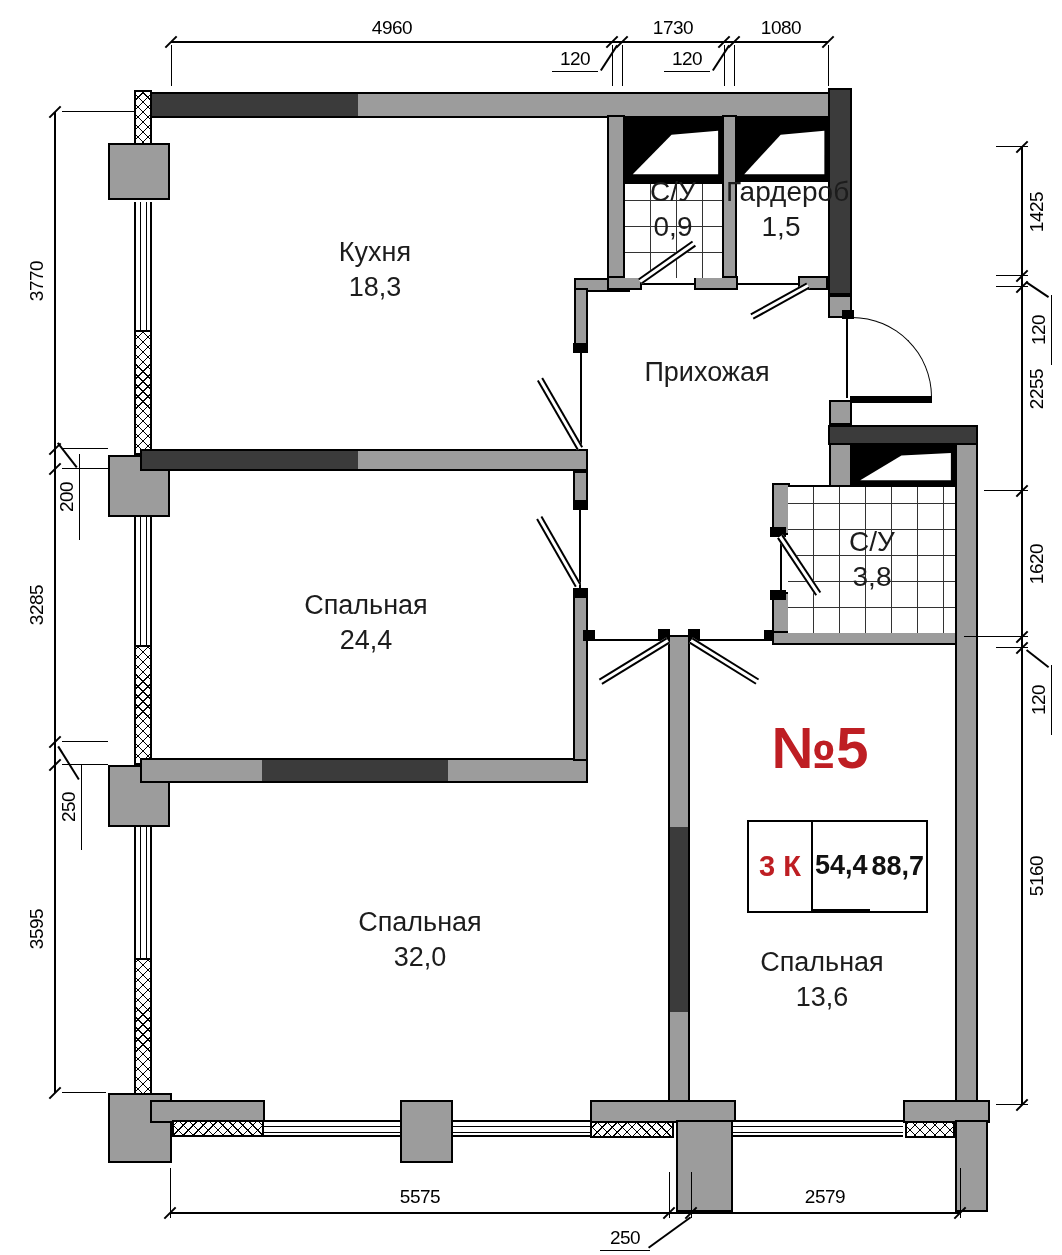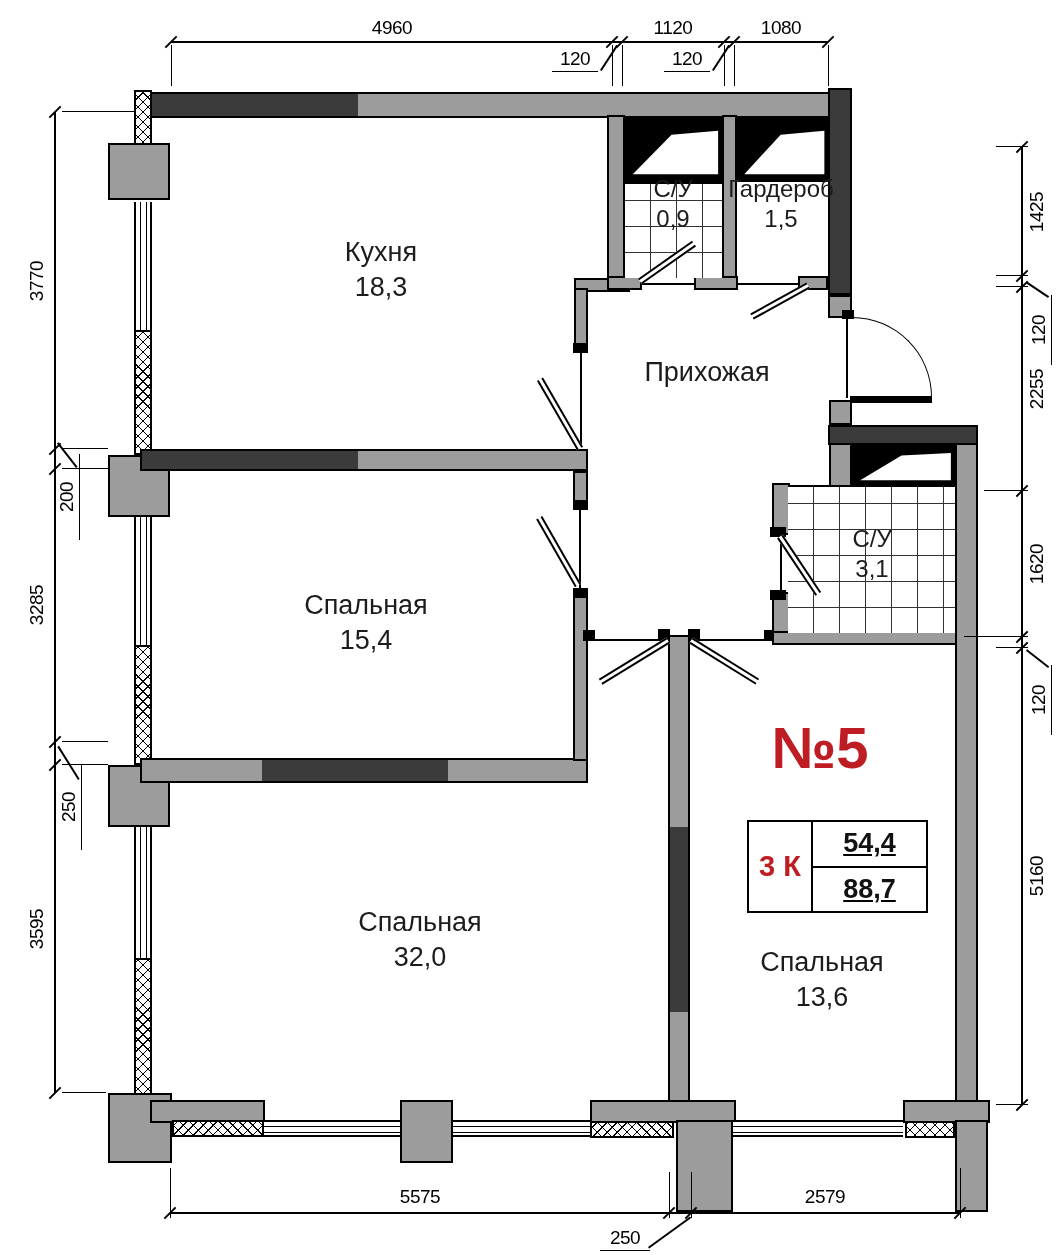--- a/index.html
+++ b/index.html
@@ -33,27 +33,27 @@
       border-top-right-radius:100%;box-sizing:border-box;}
   .tick{position:absolute;width:16px;height:2px;background:#000;transform:rotate(-45deg);
       margin-left:-8px;margin-top:-1px;}
   .ext {position:absolute;background:#000;}
   .ldr {position:absolute;height:1.5px;background:#000;transform-origin:0 0;}
   .dim {position:absolute;font-size:19px;color:#000;text-align:center;white-space:nowrap;letter-spacing:-.5px;}
   .dimu{border-bottom:1.5px solid #000;padding-bottom:1px;}
   .dimv{position:absolute;font-size:19px;color:#000;text-align:center;white-space:nowrap;letter-spacing:-.5px;
       transform:rotate(-90deg);transform-origin:0 0;}
   .room{position:absolute;font-size:27px;color:#1c1c1c;text-align:center;line-height:1.28;}
-  .room.small{font-size:24px;line-height:1.25;}
+  .room.small{font-size:28px;line-height:1.25;}
   .apt {position:absolute;font-size:58px;font-weight:bold;color:#be1e23;text-align:center;}
   .itab{position:absolute;left:747px;top:820px;width:181px;height:93px;border:2px solid #000;
       box-sizing:border-box;display:flex;background:#fff;}
   .itl {width:64px;border-right:2px solid #000;box-sizing:border-box;display:flex;align-items:center;
       justify-content:center;font-size:29px;font-weight:bold;color:#be1e23;}
-  .itr {flex:1;display:flex;flex-direction:column;text-decoration:underline;}
+  .itr {flex:1;display:flex;flex-direction:row;}
   .itc {flex:1;display:flex;align-items:center;justify-content:center;font-size:27px;font-weight:bold;color:#111;}
   .itc:first-child{border-bottom:2px solid #000;}
 </style>
 </head>
 <body>
 
 <div id="plan">
 
   <div class="w" style="left:140px;top:92px;width:712px;height:26px;"></div>
   <div class="ov" style="left:142px;top:94px;width:216px;height:22px;"></div>
@@ -140,42 +140,42 @@
   <div class="w" style="left:400px;top:1100px;width:53px;height:63px;"></div>
   <div class="winH" style="left:453px;top:1120px;width:137px;height:17px;"></div>
   <div class="w" style="left:590px;top:1100px;width:146px;height:23px;"></div>
   <div class="hatch" style="left:590px;top:1121px;width:84px;height:17px;"></div>
   <div class="w" style="left:676px;top:1120px;width:57px;height:92px;"></div>
   <div class="winH" style="left:733px;top:1120px;width:170px;height:17px;"></div>
   <div class="w" style="left:903px;top:1100px;width:87px;height:23px;"></div>
   <div class="hatch" style="left:905px;top:1121px;width:50px;height:17px;"></div>
   <div class="w" style="left:955px;top:1120px;width:33px;height:92px;"></div>
 
-  <div class="room" style="left:281px;top:235px;width:200px;">
+  <div class="room" style="left:275px;top:235px;width:200px;">
     <div>Кухня</div>
     <div>18,3</div>
   </div>
   <div class="room small" style="left:623px;top:174px;width:100px;">
     <div>С/У</div>
     <div>0,9</div>
   </div>
   <div class="room small" style="left:726px;top:174px;width:110px;">
     <div>Гардероб</div>
     <div>1,5</div>
   </div>
   <div class="room" style="left:607px;top:355px;width:200px;">
     <div>Прихожая</div>
   </div>
   <div class="room" style="left:266px;top:588px;width:200px;">
     <div>Спальная</div>
-    <div>15,4</div>
+    <div>24,4</div>
   </div>
   <div class="room small" style="left:822px;top:524px;width:100px;">
     <div>С/У</div>
-    <div>3,1</div>
+    <div>3,8</div>
   </div>
   <div class="room" style="left:320px;top:905px;width:200px;">
     <div>Спальная</div>
     <div>32,0</div>
   </div>
   <div class="room" style="left:722px;top:945px;width:200px;">
     <div>Спальная</div>
     <div>13,6</div>
   </div>
 
@@ -196,21 +196,21 @@
     <div class="ext" style="left:724px;top:45px;width:1px;height:41px;"></div>
     <div class="ext" style="left:734px;top:45px;width:1px;height:41px;"></div>
     <div class="ext" style="left:828px;top:45px;width:1px;height:41px;"></div>
     <div class="tick" style="left:171px;top:42px;"></div>
     <div class="tick" style="left:612px;top:42px;"></div>
     <div class="tick" style="left:622px;top:42px;"></div>
     <div class="tick" style="left:724px;top:42px;"></div>
     <div class="tick" style="left:734px;top:42px;"></div>
     <div class="tick" style="left:828px;top:42px;"></div>
     <div class="dim" style="left:342px;top:17px;width:100px;">4960</div>
-    <div class="dim" style="left:623px;top:17px;width:100px;">1120</div>
+    <div class="dim" style="left:623px;top:17px;width:100px;">1730</div>
     <div class="dim" style="left:731px;top:17px;width:100px;">1080</div>
     <div class="dim dimu" style="left:552px;top:48px;width:46px;">120</div>
     <div class="ldr" style="left:600px;top:70px;width:30px;transform:rotate(-57deg);"></div>
     <div class="dim dimu" style="left:664px;top:48px;width:46px;">120</div>
     <div class="ldr" style="left:712px;top:70px;width:30px;transform:rotate(-57deg);"></div>
   </div>
 
   <div>
     <div class="line" style="left:54px;top:112px;width:1.5px;height:981px;"></div>
     <div class="ext" style="left:62px;top:111px;width:72px;height:1px;"></div>

